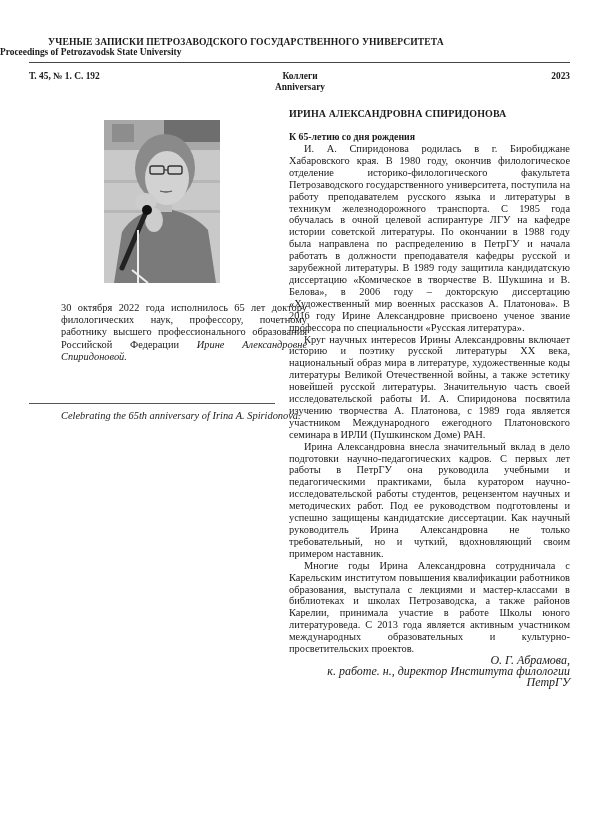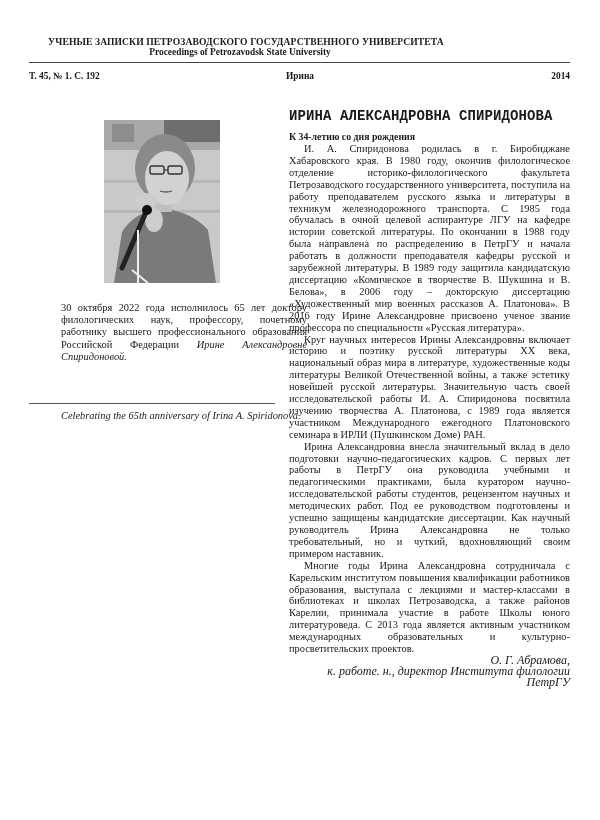--- a/index.html
+++ b/index.html
@@ -5,21 +5,21 @@
   html, body { margin: 0; padding: 0; background: #ffffff; }
   body {
     width: 600px; height: 820px; position: relative; overflow: hidden;
     font-family: "Liberation Serif", "DejaVu Serif", serif; color: #1a1a1a;
   }
   .journal-title {
     position: absolute; top: 36px; left: 0; width: 492px; text-align: center;
     font-weight: bold; font-size: 9.6px; letter-spacing: 0.1px; line-height: 11px;
   }
   .journal-sub {
-    position: absolute; top: 47px; left: 0; width: 480px; text-align: center;
+    position: absolute; top: 47px; left: 0; width: 480px; text-align: left;
     font-weight: bold; font-size: 9.4px; line-height: 11px;
   }
   .header-rule {
     position: absolute; top: 62px; left: 29px; width: 541px; height: 1px; background: #444;
   }
   .meta-left { position: absolute; top: 71px; left: 29px; font-size: 9.4px; font-weight: bold; }
   .meta-center { position: absolute; top: 71px; left: 0; width: 600px; text-align: center; font-size: 9.4px; font-weight: bold; line-height: 10.5px; }
   .meta-right { position: absolute; top: 71px; right: 30px; font-size: 9.4px; font-weight: bold; }
 
   .photo {
@@ -30,39 +30,40 @@
   .left-col {
     position: absolute; left: 29px; width: 246px; font-size: 10.4px; line-height: 12.2px;
     text-align: justify;
     margin-left: 32px;
   }
   .left-rule { position: absolute; top: 403px; left: 29px; width: 246px; height: 1px; background: #555; }
   .right-col {
     position: absolute; left: 289px; width: 281px; font-size: 10.4px; line-height: 11.9px;
     text-align: justify; hyphens: manual;
   }
-  .article-title { position: absolute; top: 108px; left: 289px; font-weight: bold; font-size: 14px; letter-spacing: 0.1px; font-family: Liberation Mono, monospace; }
+  .article-title { position: absolute; top: 108px; left: 289px; font-weight: bold; font-size: 10px; letter-spacing: 0.1px; }
   .article-subtitle { position: absolute; top: 131px; left: 289px; font-weight: bold; font-size: 9.8px; }
   .para { margin: 0; text-indent: 15px; }
   .bold-para { font-weight: bold; }
   .sign { text-align: right; font-style: italic; font-size: 12px; line-height: 10.8px; }
   i { font-style: italic; }
 </style>
 </head>
 <body>
 
 <div class="journal-title">УЧЕНЫЕ ЗАПИСКИ ПЕТРОЗАВОДСКОГО ГОСУДАРСТВЕННОГО УНИВЕРСИТЕТА</div>
 <div class="journal-sub">Proceedings of Petrozavodsk State University</div>
 <div class="header-rule"></div>
 
 <div class="meta-left">Т. 45, № 1. С. 192</div>
 <div class="meta-center">
-  <div>Ирина</div>
+  <div>Коллеги</div>
+  <div>Anniversary</div>
 </div>
-<div class="meta-right">2014</div>
+<div class="meta-right">2023</div>
 
 <div class="photo" title="Портрет Ирины Александровны Спиридоновой у микрофона">
   <svg width="116" height="163" viewBox="0 0 116 163" xmlns="http://www.w3.org/2000/svg">
     <rect width="116" height="163" fill="#c9c9c9"></rect>
     <rect x="0" y="0" width="116" height="30" fill="#a8a8a8"></rect>
     <rect x="8" y="4" width="22" height="18" fill="#8d8d8d"></rect>
     <rect x="60" y="0" width="56" height="22" fill="#6e6e6e"></rect>
     <rect x="0" y="60" width="116" height="3" fill="#b7b7b7"></rect>
     <rect x="0" y="90" width="116" height="3" fill="#b7b7b7"></rect>
 
@@ -91,21 +92,21 @@
 </div>
 
 <div class="left-col" style="top:302px;">
   <span>30 октября 2022 года исполнилось 65 лет доктору филологических наук, профессору, почетному работнику высшего профессионального образования Российской Федерации </span><i>Ирине Александровне Спиридоновой.</i>
 </div>
 
 <div class="left-rule"></div>
 <div class="left-col" style="top:410px; font-style:italic;">Celebrating the 65th anniversary of Irina A. Spiridonova.</div>
 
 <div class="article-title">ИРИНА АЛЕКСАНДРОВНА СПИРИДОНОВА</div>
-<div class="article-subtitle">К 34-летию со дня рождения</div>
+<div class="article-subtitle">К 65-летию со дня рождения</div>
 
 <div class="right-col" style="top:143px;">
   <p class="para">И. А. Спиридонова родилась в г. Биробиджане Хабаровского края. В 1980 году, окончив филологическое отделение историко-филологического факультета Петрозаводского государственного университета, поступила на работу преподавателем русского языка и литературы в техникум железнодорожного транспорта. С 1985 года обучалась в очной целевой аспирантуре ЛГУ на кафедре истории советской литературы. По окончании в 1988 году была направлена по распределению в ПетрГУ и начала работать в должности преподавателя кафедры русской и зарубежной литературы. В 1989 году защитила кандидатскую диссертацию «Комическое в творчестве В. Шукшина и В. Белова», в 2006 году – докторскую диссертацию «Художественный мир военных рассказов А. Платонова». В 2016 году Ирине Александровне присвоено ученое звание профессора по специальности «Русская литература».</p>
   <p class="para">Круг научных интересов Ирины Александровны включает историю и поэтику русской литературы XX века, национальный образ мира в литературе, художественные коды литературы Великой Отечественной войны, а также эстетику новейшей русской литературы. Значительную часть своей исследовательской работы И. А. Спиридонова посвятила изучению творчества А. Платонова, с 1989 года является участником Международного ежегодного Платоновского семинара в ИРЛИ (Пушкинском Доме) РАН.</p>
   <p class="para">Ирина Александровна внесла значительный вклад в дело подготовки научно-педагогических кадров. С первых лет работы в ПетрГУ она руководила учебными и педагогическими практиками, была куратором научно-исследовательской работы студентов, рецензентом научных и методических работ. Под ее руководством подготовлены и успешно защищены кандидатские диссертации. Как научный руководитель Ирина Александровна не только требовательный, но и чуткий, вдохновляющий своим примером наставник.</p>
   <p class="para">Многие годы Ирина Александровна сотрудничала с Карельским институтом повышения квалификации работников образования, выступала с лекциями и мастер-классами в библиотеках и школах Петрозаводска, а также районов Карелии, принимала участие в работе Школы юного литературоведа. С 2013 года является активным участником международных образовательных и культурно-просветительских проектов.</p>
   <div class="sign">О. Г. Абрамова,</div>
   <div class="sign">к. работе. н., директор Института филологии ПетрГУ</div>
 </div>
 

